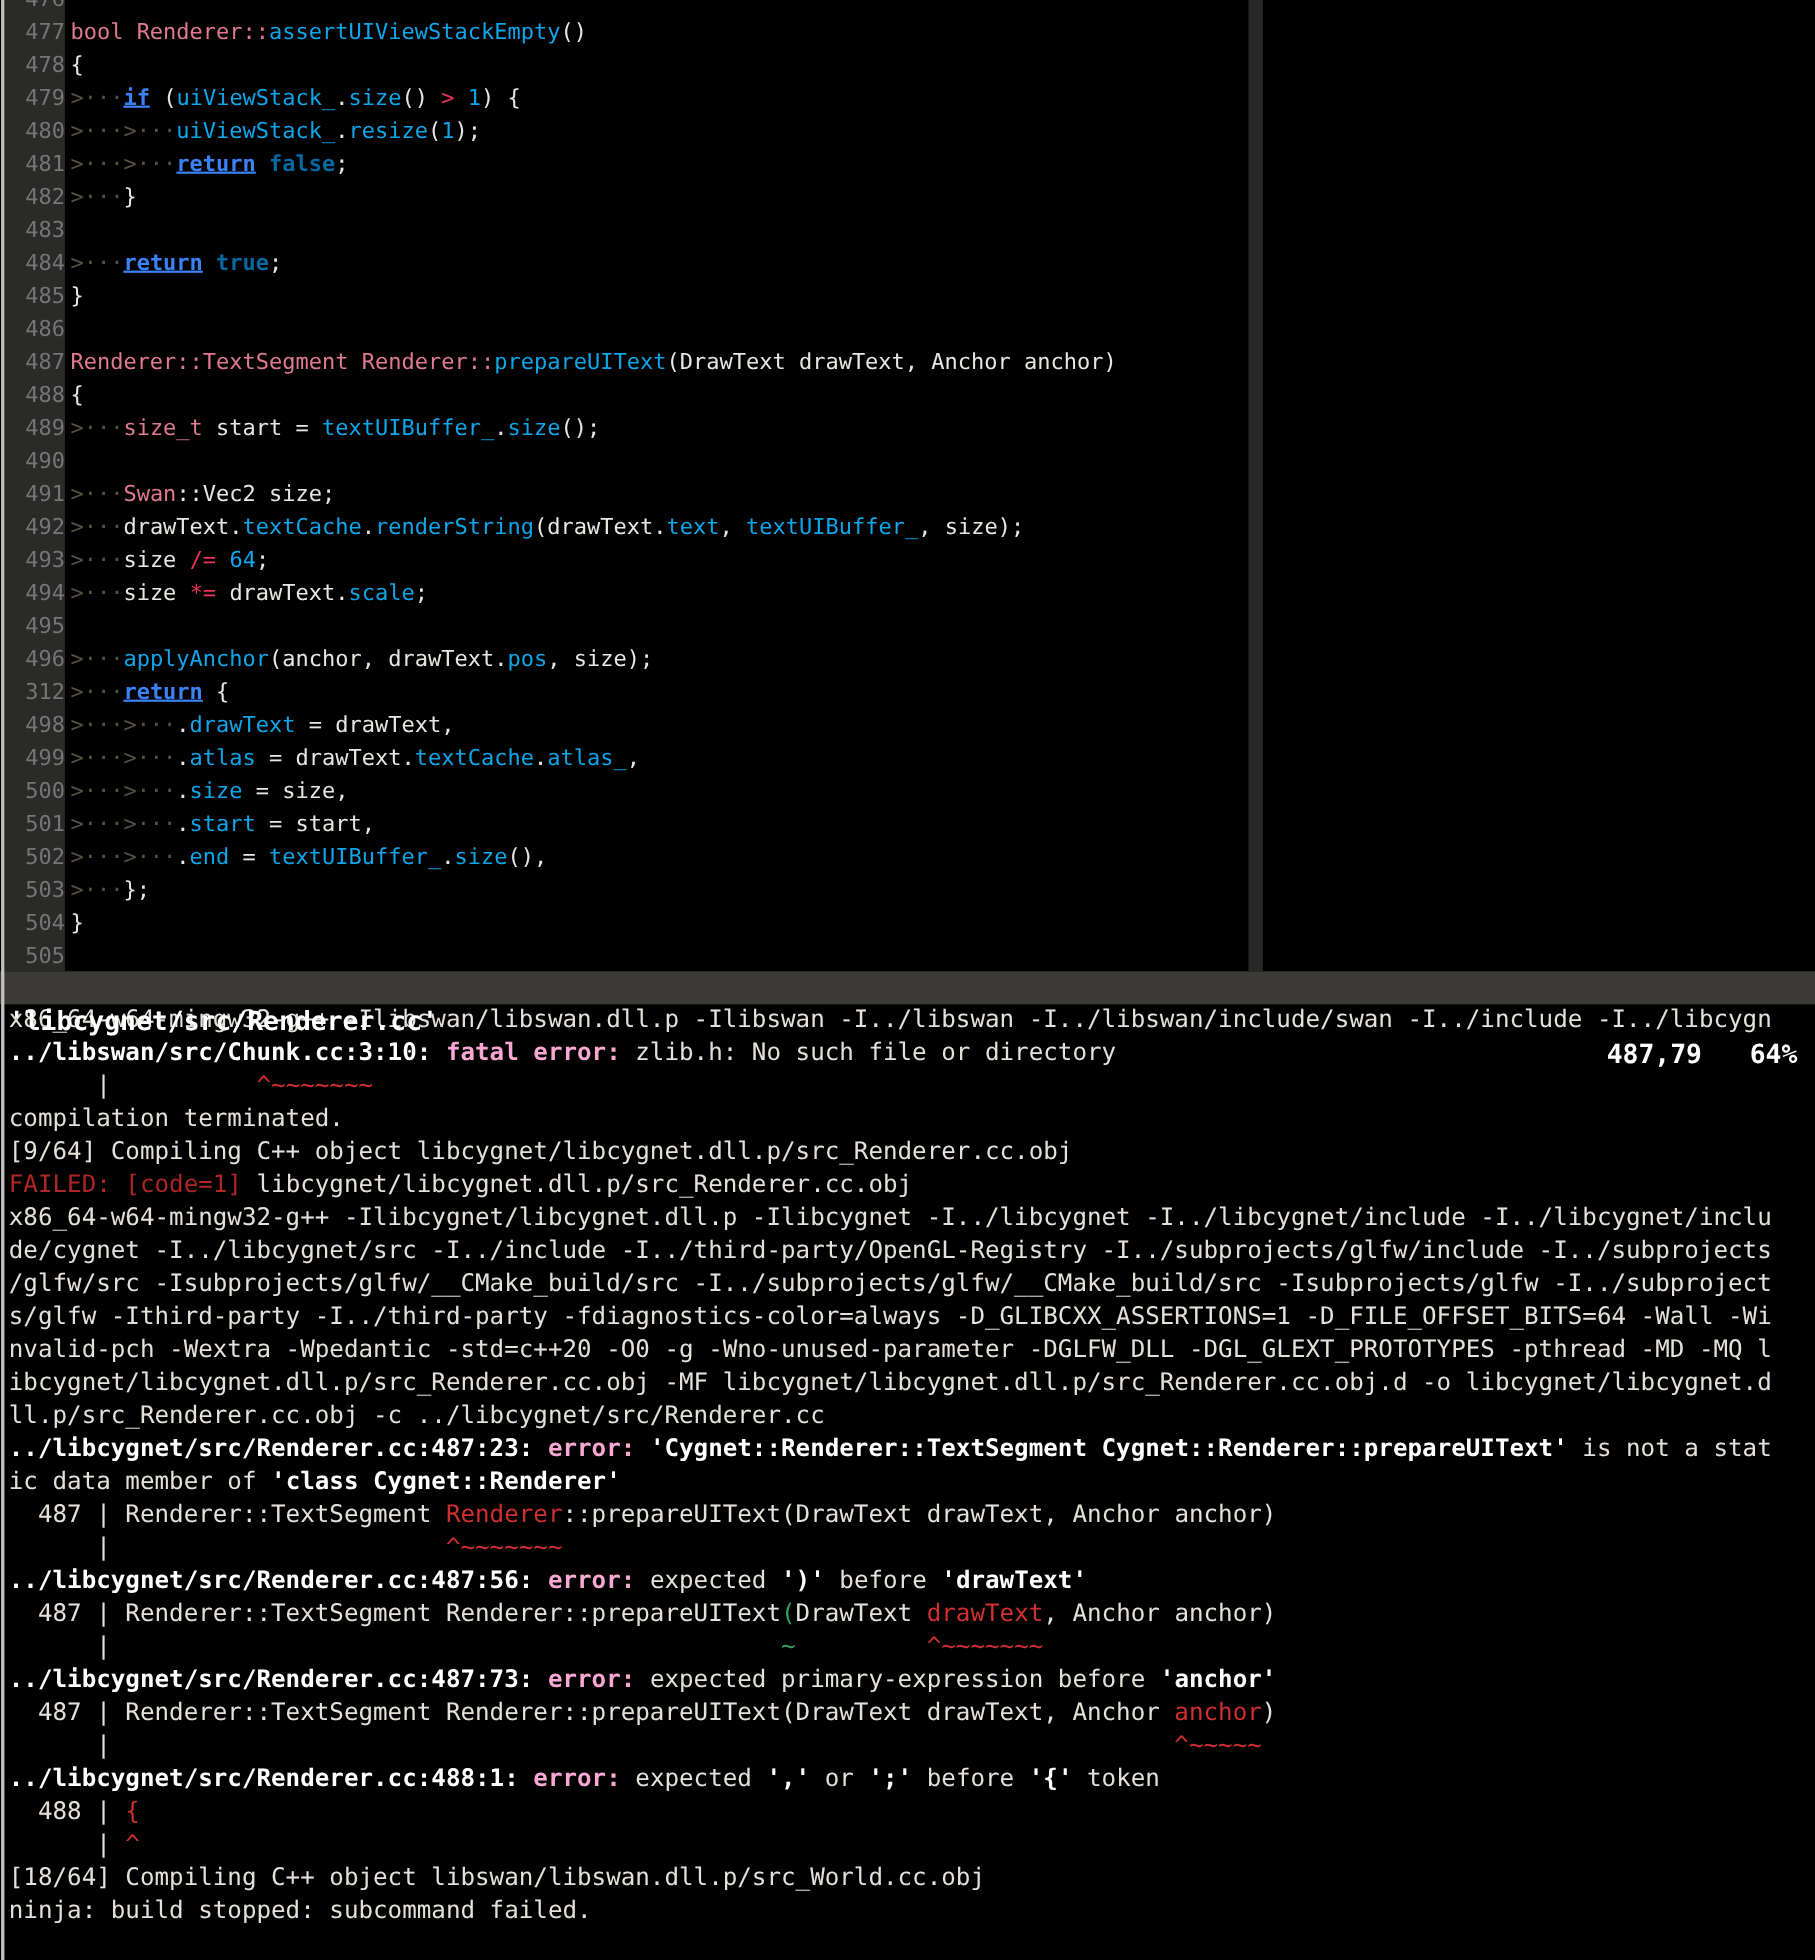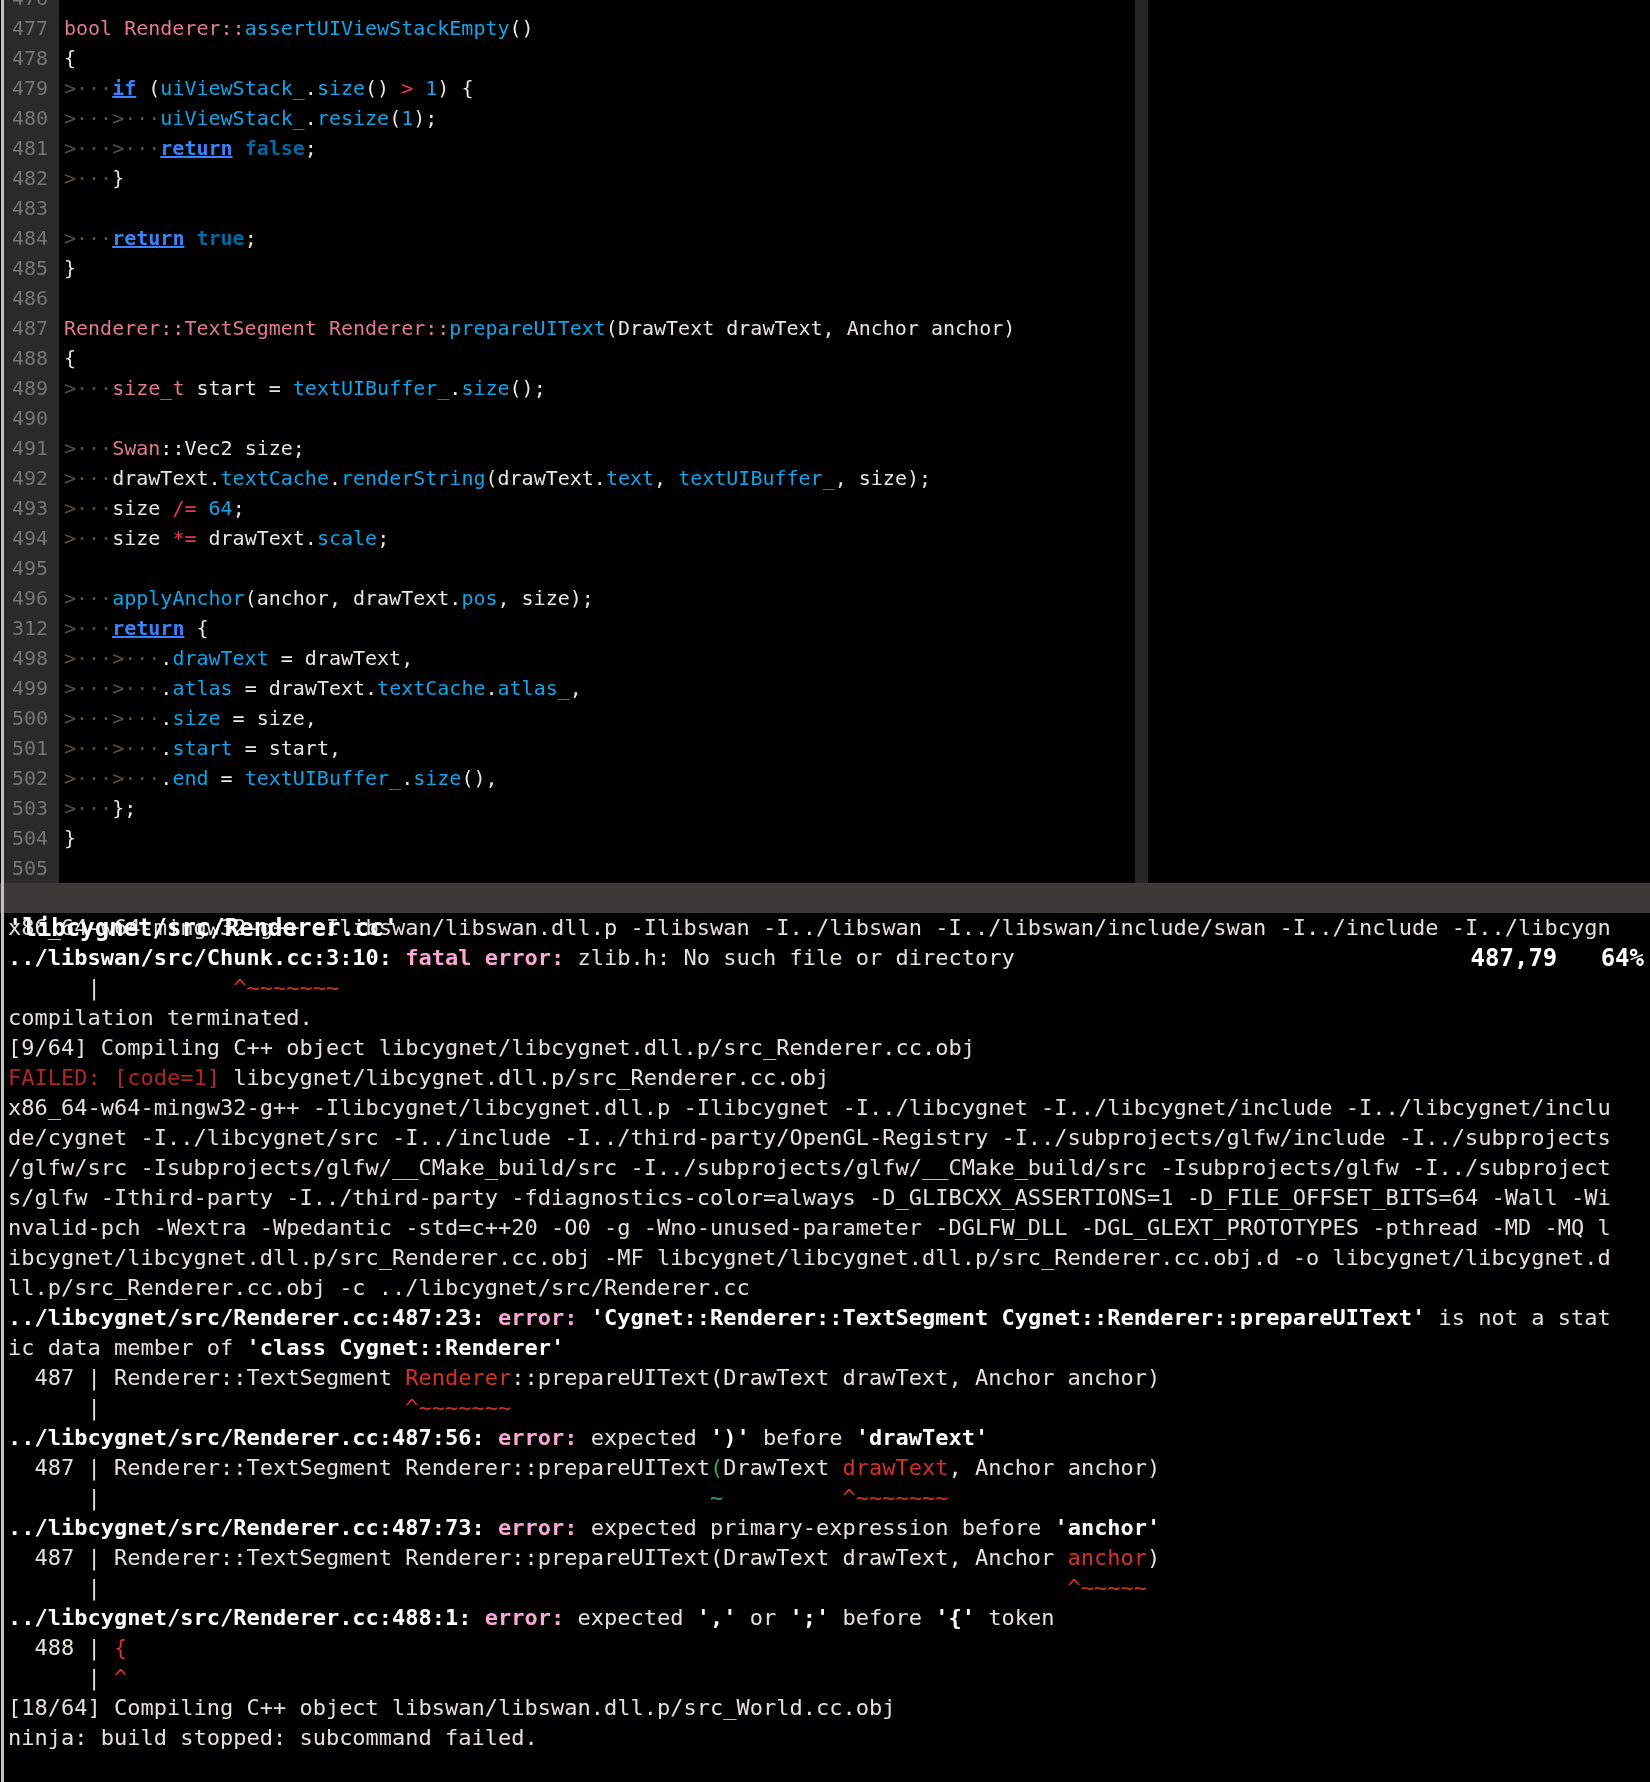--- a/index.html
+++ b/index.html
@@ -22,40 +22,40 @@
     position:absolute; left:4px; top:0; width:55px; height:883px;
     background:#2a2a28;
   }
   .colorcolumn {
     position:absolute; left:1135px; top:0; width:13px; height:883px;
     background:#272727;
   }
   .ed-rows { position:relative; margin-top:-17px; }
   .ed-row { display:flex; height:30px; line-height:30px; font-size:20px; }
   .ed-row .ln {
-    width:59px; flex:0 0 59px; text-align:right; padding-right:11px;
+    width:59px; flex:0 0 59px; text-align:right; 
     color:#757575; white-space:pre;
   }
   .ed-row .code { white-space:pre; padding-left:5px; }
   
   .seg-w      { color:#e8e6e1; }
   .seg-pink   { color:#e07a90; }
   .seg-orange { color:#0ea5e9; }
   .seg-kw     { color:#3b82f6; font-weight:bold;text-decoration:underline; }
   .seg-op     { color:#ee3359; }
   .seg-tan    { color:#0369a1; font-weight:bold;text-align:right; }
   .seg-dim    { color:#55503f; }
   
   .statusbar {
     position:absolute; left:0; top:883px; width:1650px; height:30px;
     background:#3b3a36; color:#ffffff; font-size:24px; line-height:30px;
     font-weight:bold; z-index:4; white-space:pre;
   }
   .statusbar .file { position:absolute; left:8px; }
-  .statusbar .ruler { position:absolute; right:6px;text-align:right; }
+  .statusbar .ruler { position:absolute; right:16px;text-align:right; }
   
   .terminal {
     position:absolute; left:0; top:913px; width:1650px; height:869px;
     overflow:hidden; background:#000;
   }
   .term-row {
     height:30px; line-height:30px; font-size:22px; white-space:pre;
     padding-left:8px;
   }
   .seg-n  { color:#e4e1da; }

